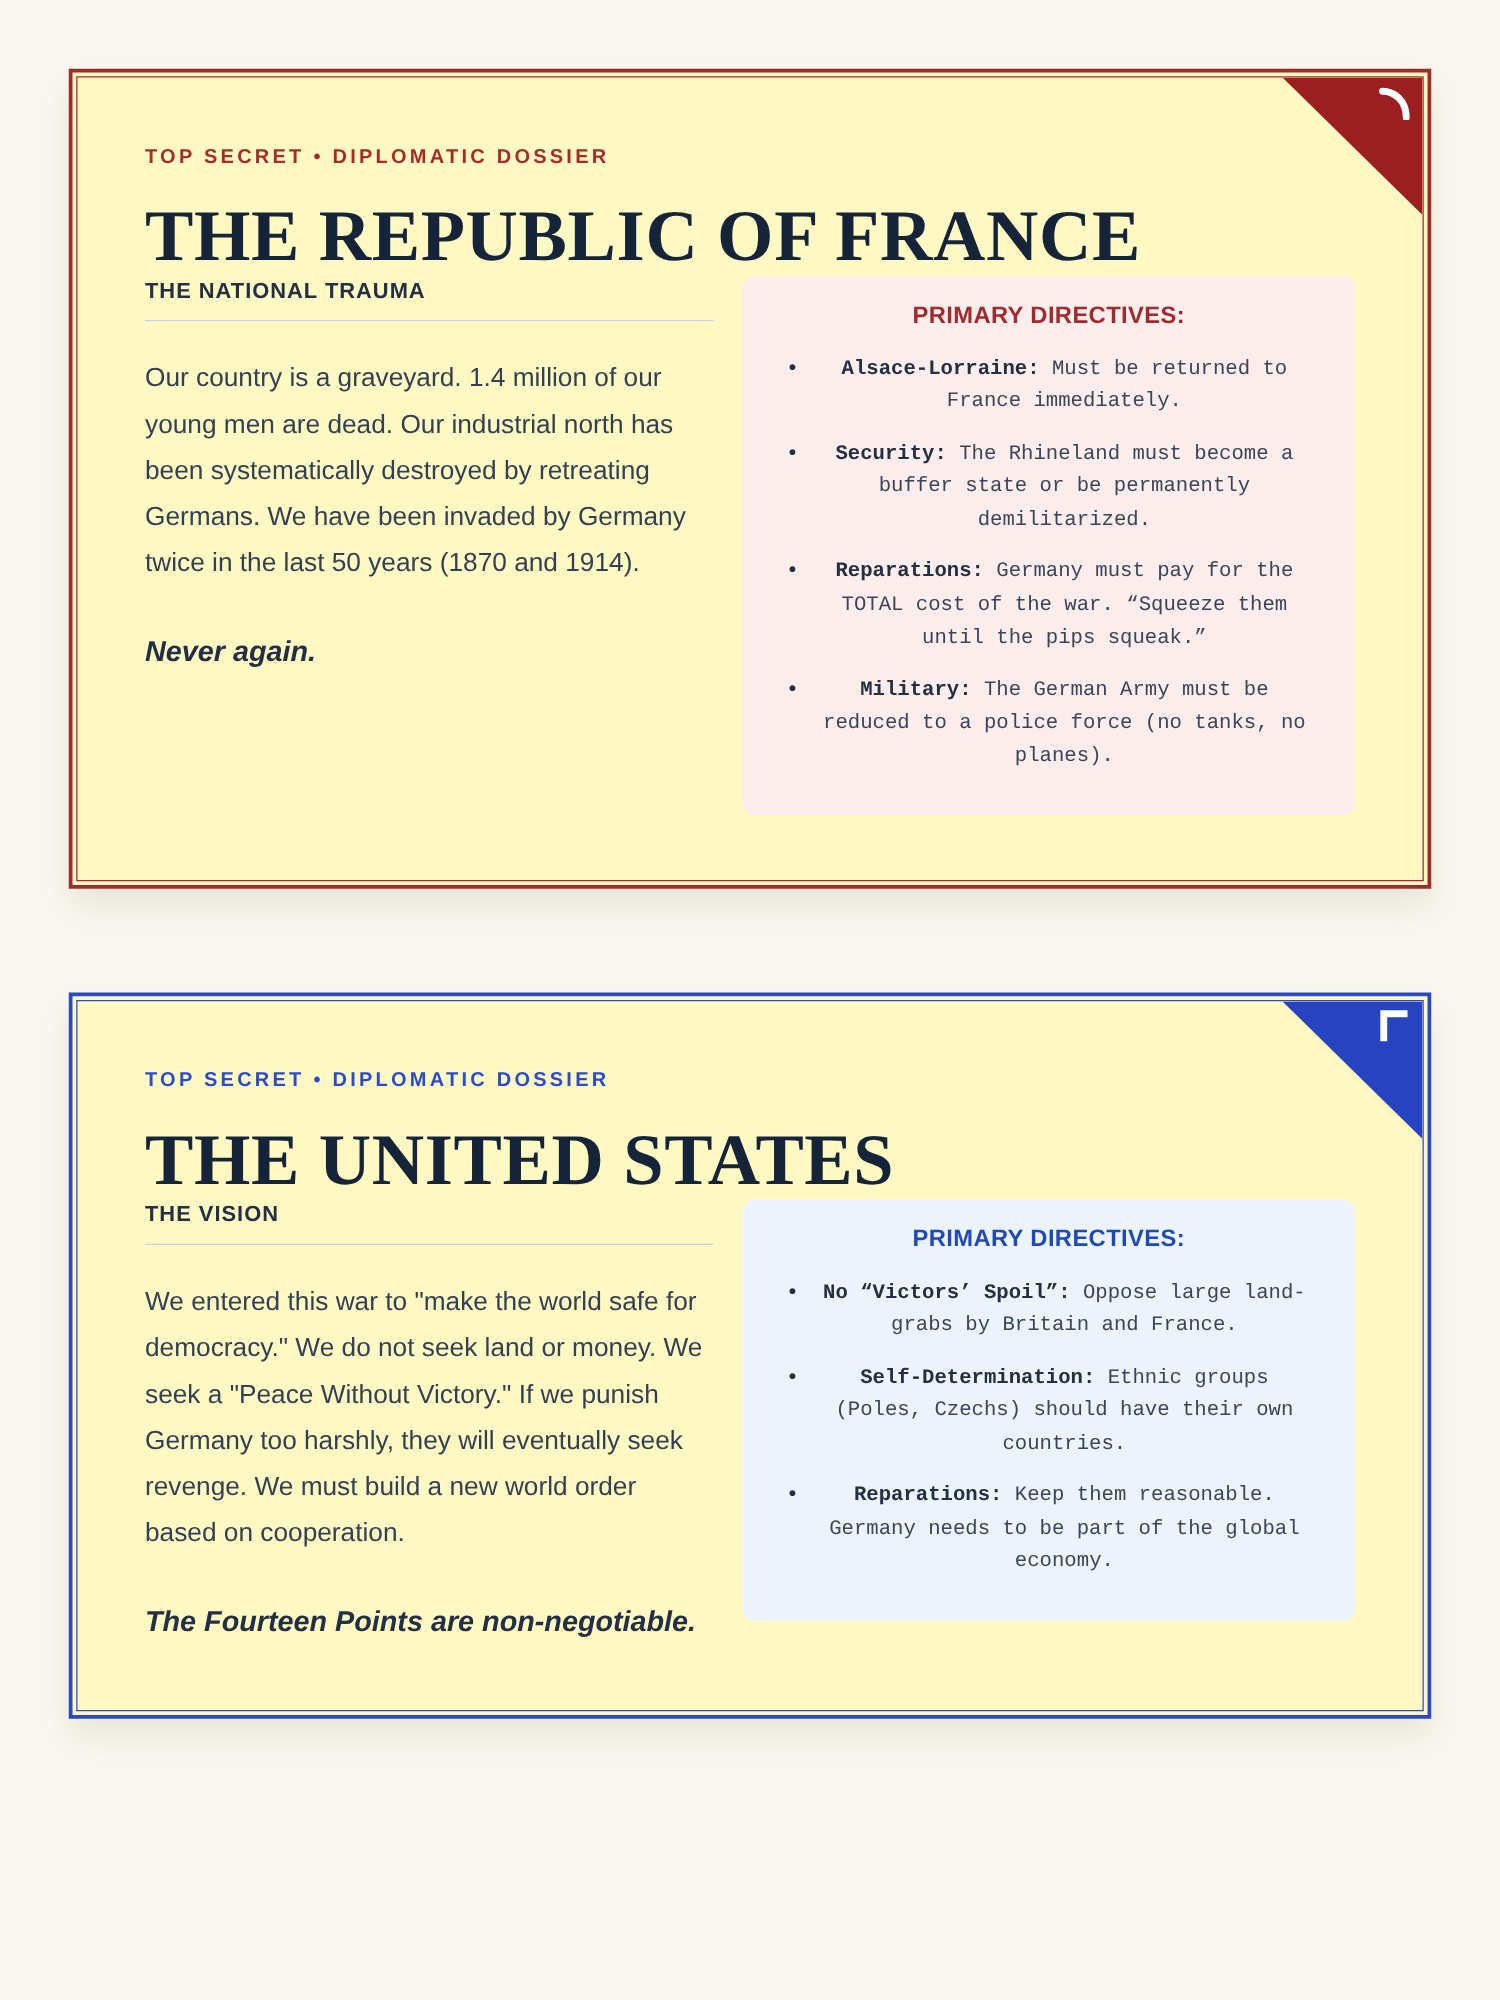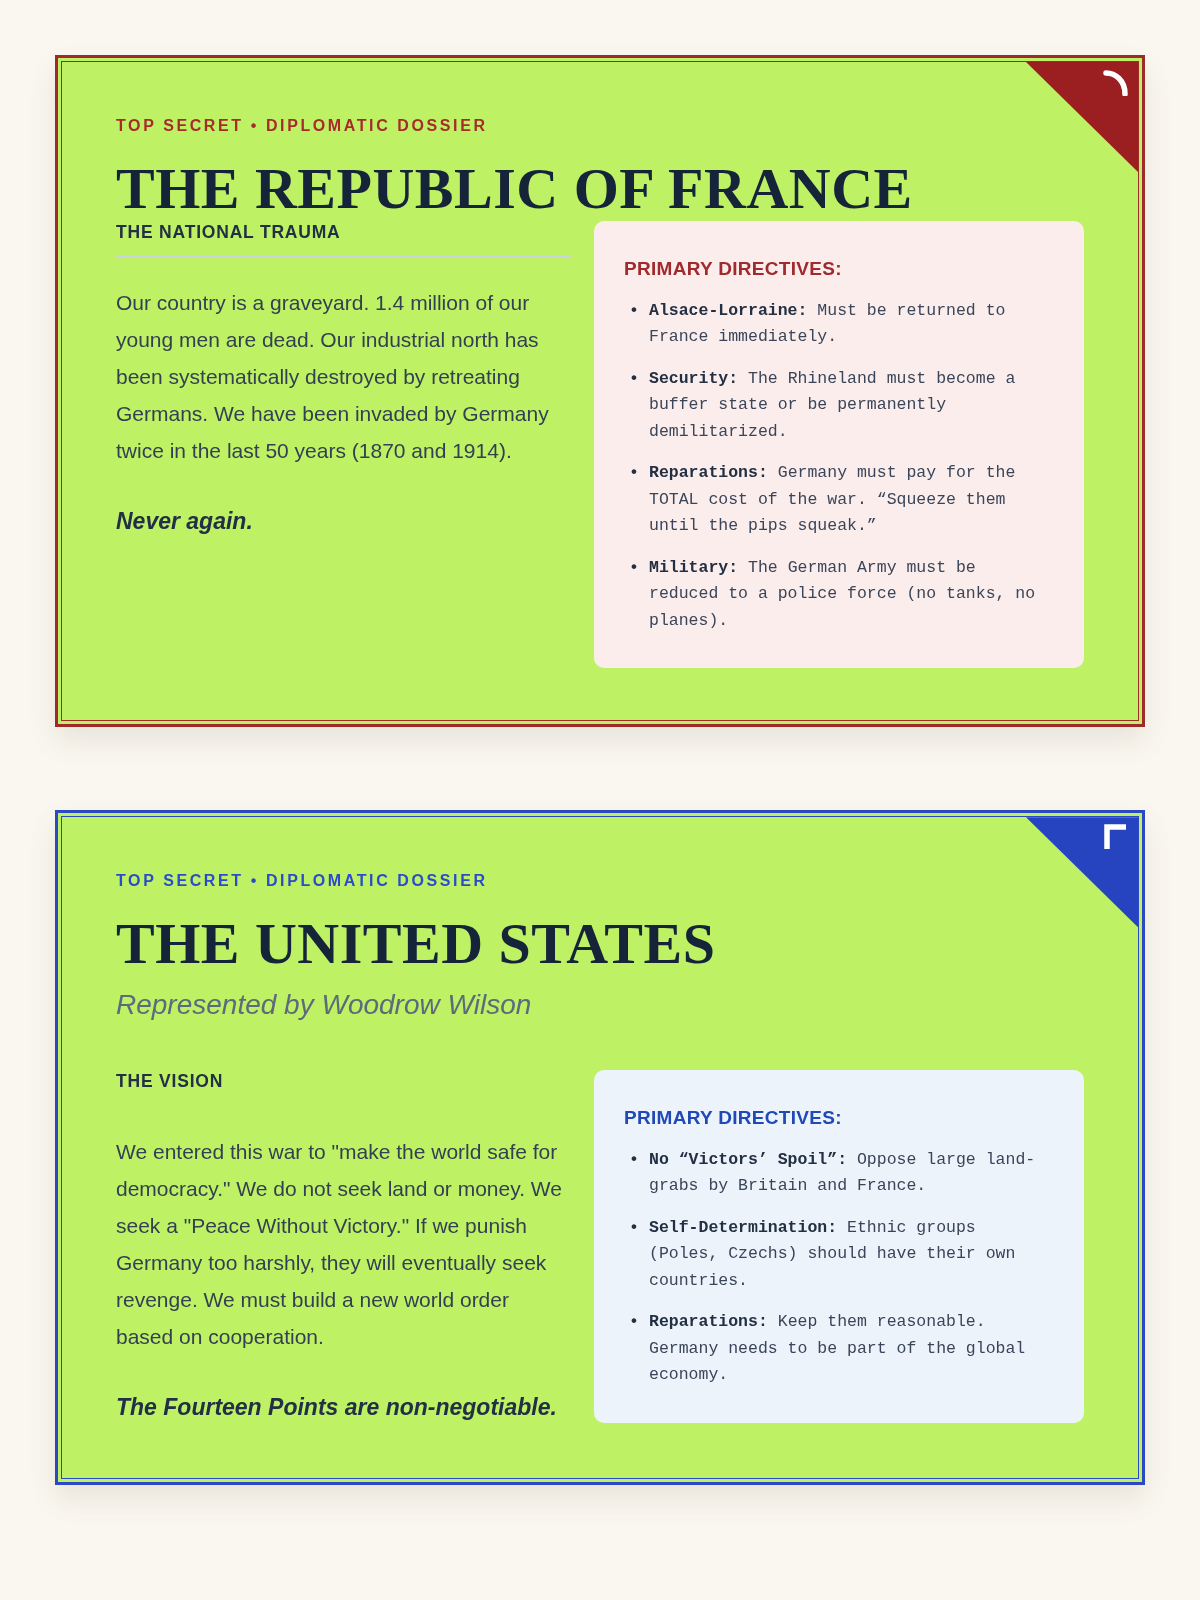--- a/index.html
+++ b/index.html
@@ -6,21 +6,21 @@
   html,body { width:1200px; height:1600px; }
   body {
     background:#FAF7F0;
     overflow:hidden;
     font-family:"Liberation Sans", sans-serif;
     padding-top:55px;
   }
   .card {
     width:1090px;
     margin:0 auto 83px auto;
-    background:#bef264;
+    background:#fef9c3;
     position:relative;
     border:3px solid;
     box-shadow:0 14px 26px rgba(110,95,75,0.12);
   }
   .card .inner-line {
     position:absolute; inset:3px;
     border:1px solid;
     pointer-events:none;
     z-index:1;
   }
@@ -80,21 +80,22 @@
     margin-bottom:33px;
   }
   .emphasis {
     font-size:23px; line-height:38px;
     font-weight:700; font-style:italic;
     color:#222F44;
   }
 
   .directives {
     border-radius:10px;
-    padding:36px 30px 34px 30px;
+    padding:20px 30px 34px 30px;
+    text-align:center;
   }
   .card--red  .directives { background:#FBEDEB; }
   .card--blue .directives { background:#EDF3FB; }
   .directives-heading {
     font-size:19px; line-height:24px; font-weight:700;
     letter-spacing:0.3px;
     margin-bottom:17px;
   }
   .card--red  .directives-heading { color:#A02A2D; }
   .card--blue .directives-heading { color:#2049B8; }
@@ -155,21 +156,20 @@
   <div class="corner-fold">
     <span>
       <svg viewBox="0 0 26 27" fill="none">
         <path d="M4 25 L4 3 L23 3" stroke="#ffffff" stroke-width="5.5" stroke-linecap="butt" fill="none"></path>
       </svg>
     </span>
   </div>
   <div class="card-body">
     <div class="doc-label">TOP SECRET • DIPLOMATIC DOSSIER</div>
     <h1 class="title">THE UNITED STATES</h1>
-    <div class="subtitle">Represented by Woodrow Wilson</div>
     <div class="content">
       <div class="left-col">
         <div class="section-heading">THE VISION</div>
         <p class="para">We entered this war to "make the world safe for democracy." We do not seek land or money. We seek a "Peace Without Victory." If we punish Germany too harshly, they will eventually seek revenge. We must build a new world order based on cooperation.</p>
         <p class="emphasis">The Fourteen Points are non-negotiable.</p>
       </div>
       <div class="directives">
         <div class="directives-heading">PRIMARY DIRECTIVES:</div>
         <ul>
           <li><span class="term">No “Victors’ Spoil”:</span> <span>Oppose large land-grabs by Britain and France.</span></li>

